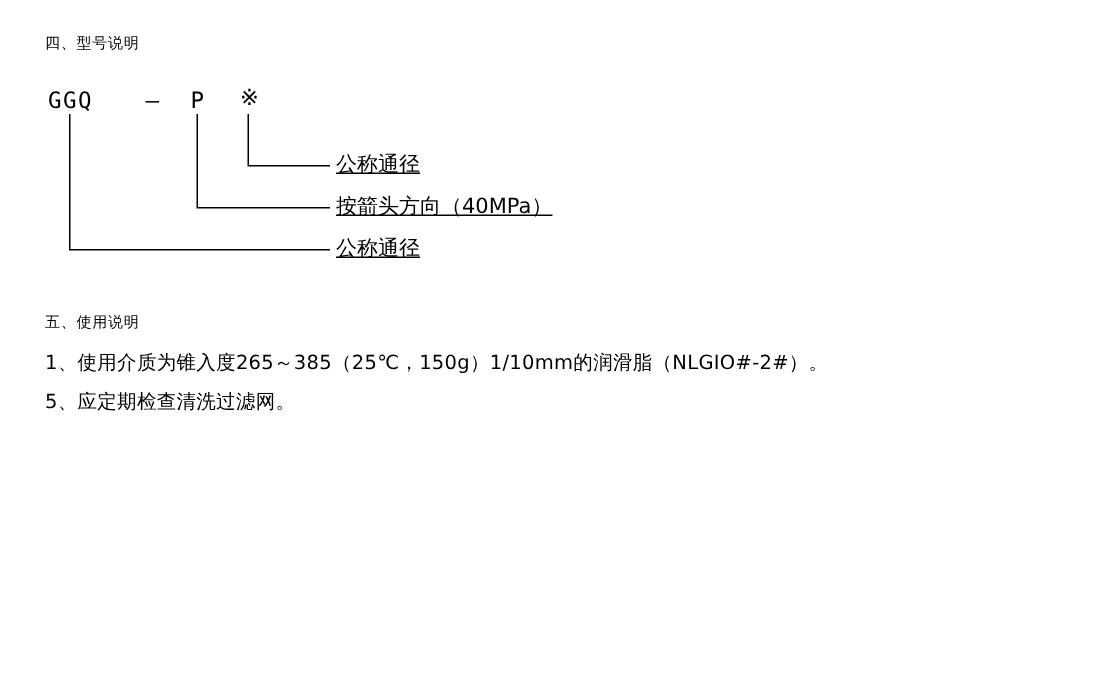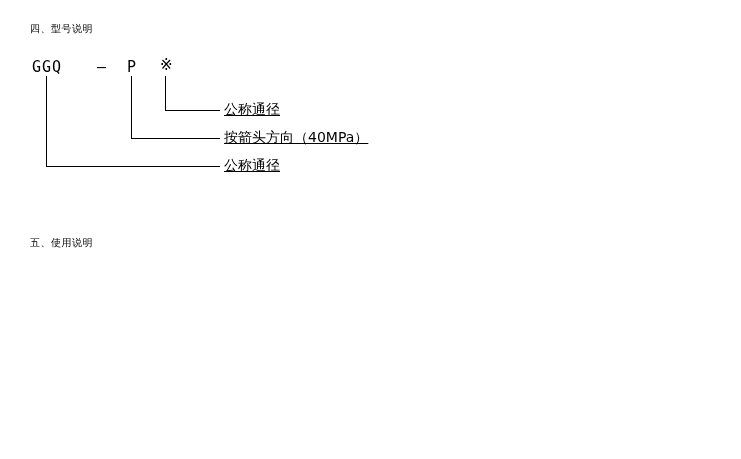--- a/index.html
+++ b/index.html
@@ -21,21 +21,21 @@
     height: 459px;
   }
   .section-title {
     position: absolute;
     font-size: 10px;
     font-weight: normal;
     letter-spacing: 0.5px;
     white-space: nowrap;
   }
   #sec1-title { left: 30px; top: 22px; }
-  #sec2-title { left: 30px; top: 208px; margin-top: 28px; }
+  #sec2-title { left: 30px; top: 208px; }
 
   
   .diagram {
     position: absolute;
     left: 0;
     top: 0;
     width: 741px;
     height: 200px;
   }
   .code-part {
@@ -122,15 +122,17 @@
     <div class="leader-label" id="lbl-star">公称通径</div>
 
     <div class="leader-label" id="lbl-p">按箭头方向（40MPa）</div>
 
     <div class="leader-label" id="lbl-ggq">公称通径</div>
   </div>
 
   <div class="section-title" id="sec2-title">五、使用说明</div>
 
   <div class="usage-list">
+    <div class="usage-item">1、使用介质为锥入度265～385（25℃，150g）1/10mm的润滑脂（NLGIO#-2#）。</div>
+    <div class="usage-item">5、应定期检查清洗过滤网。</div>
   </div>
 
 </div>
 
 </body></html>

